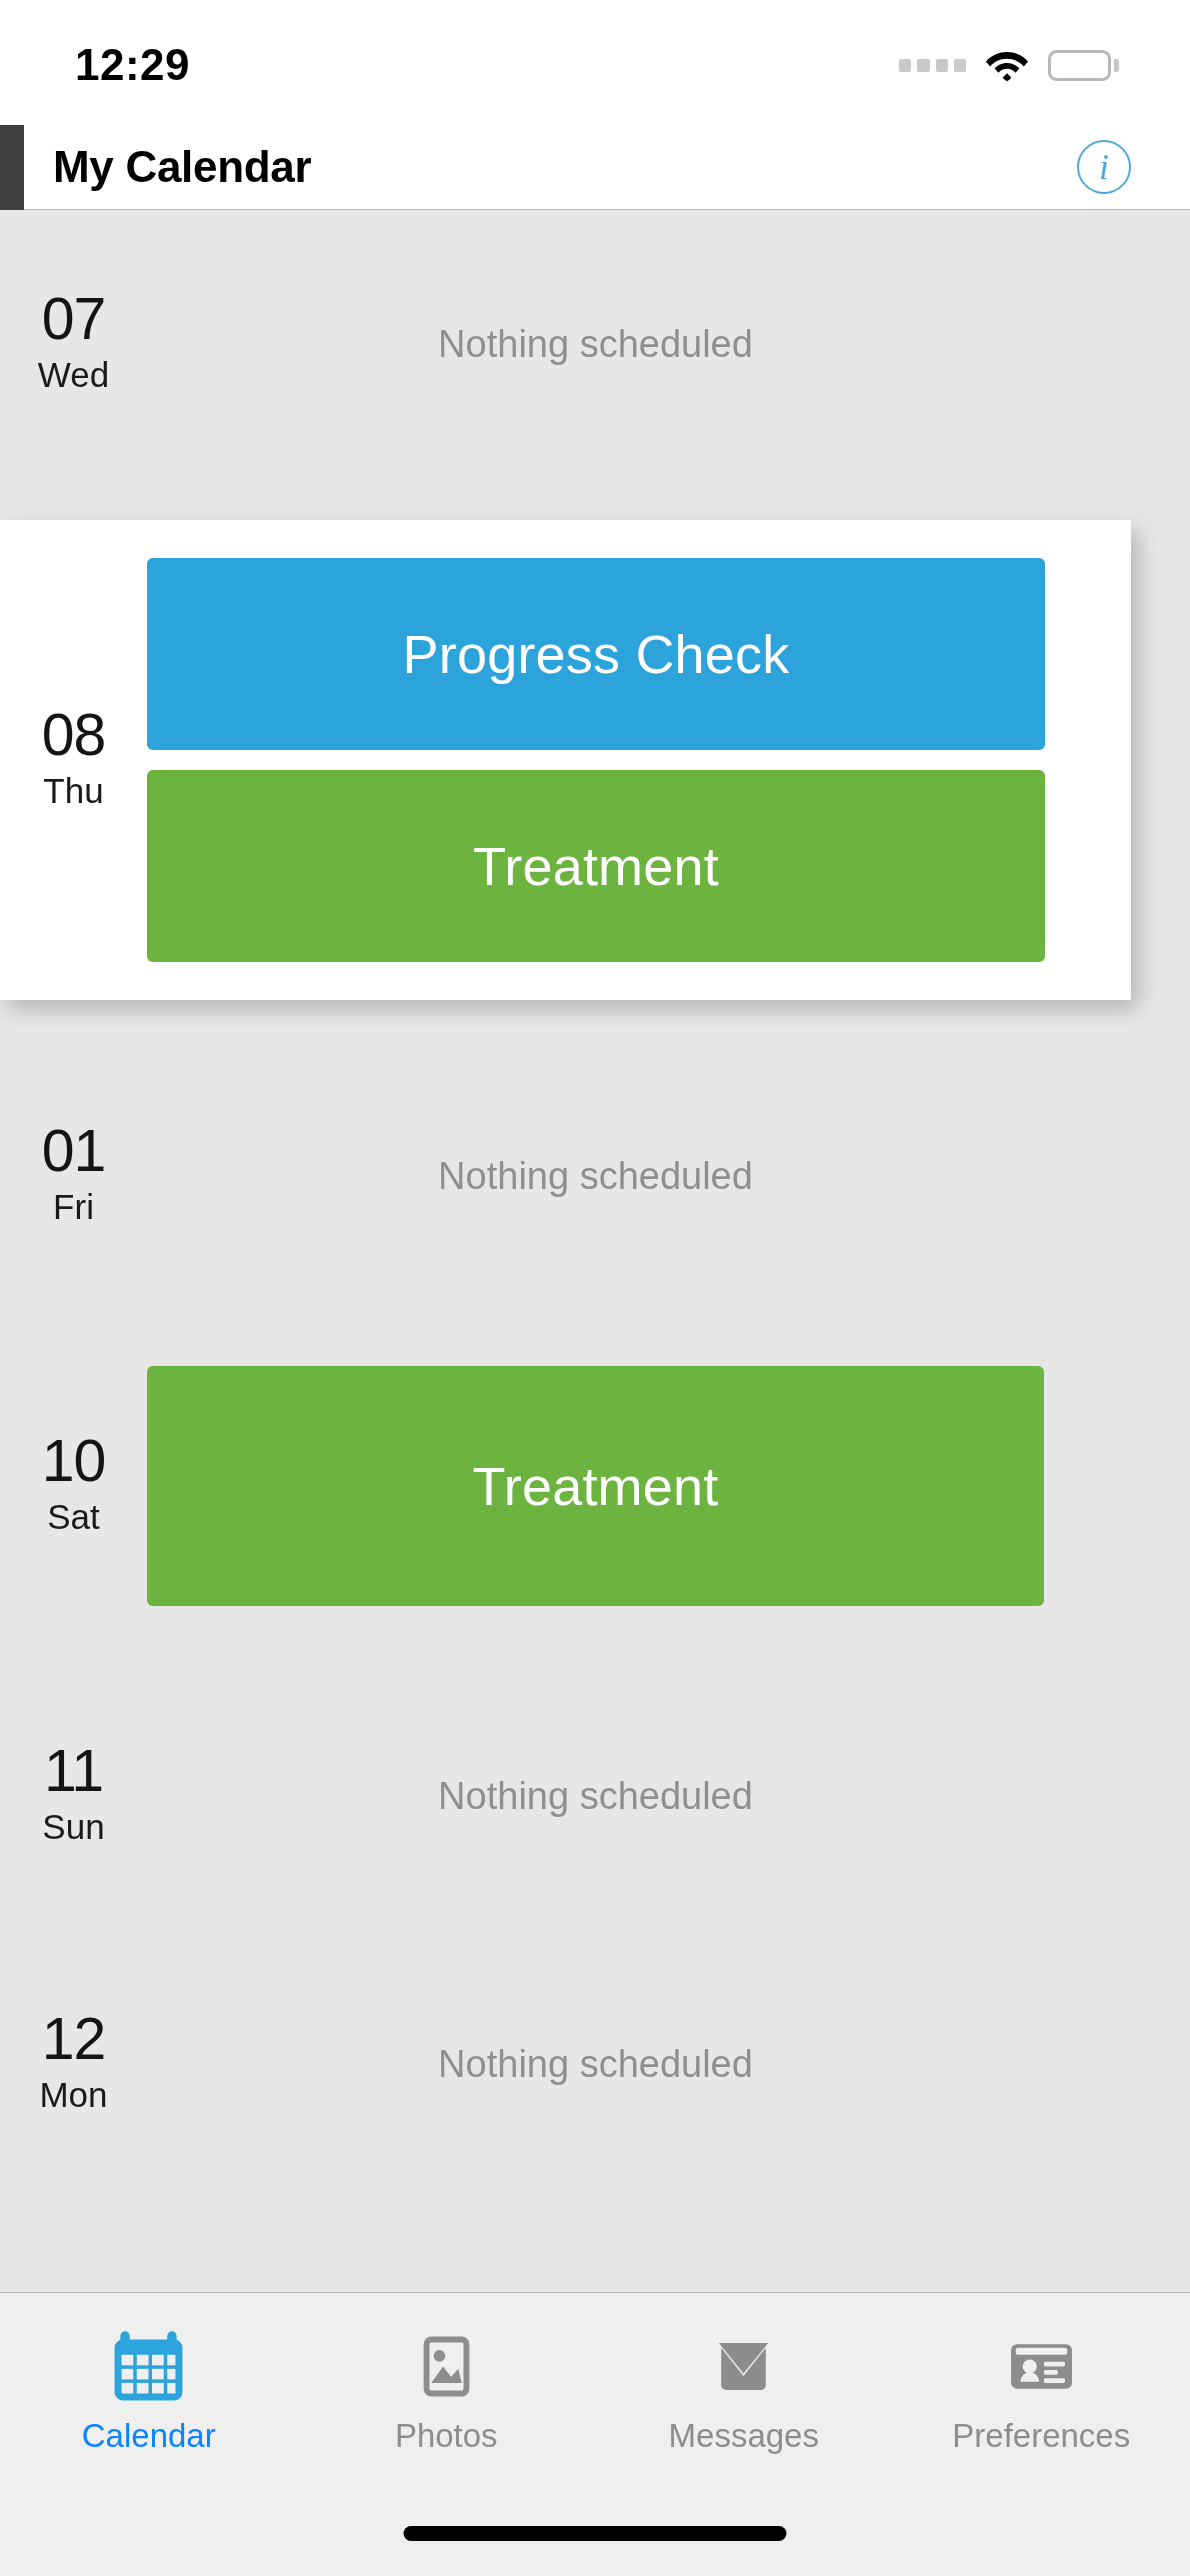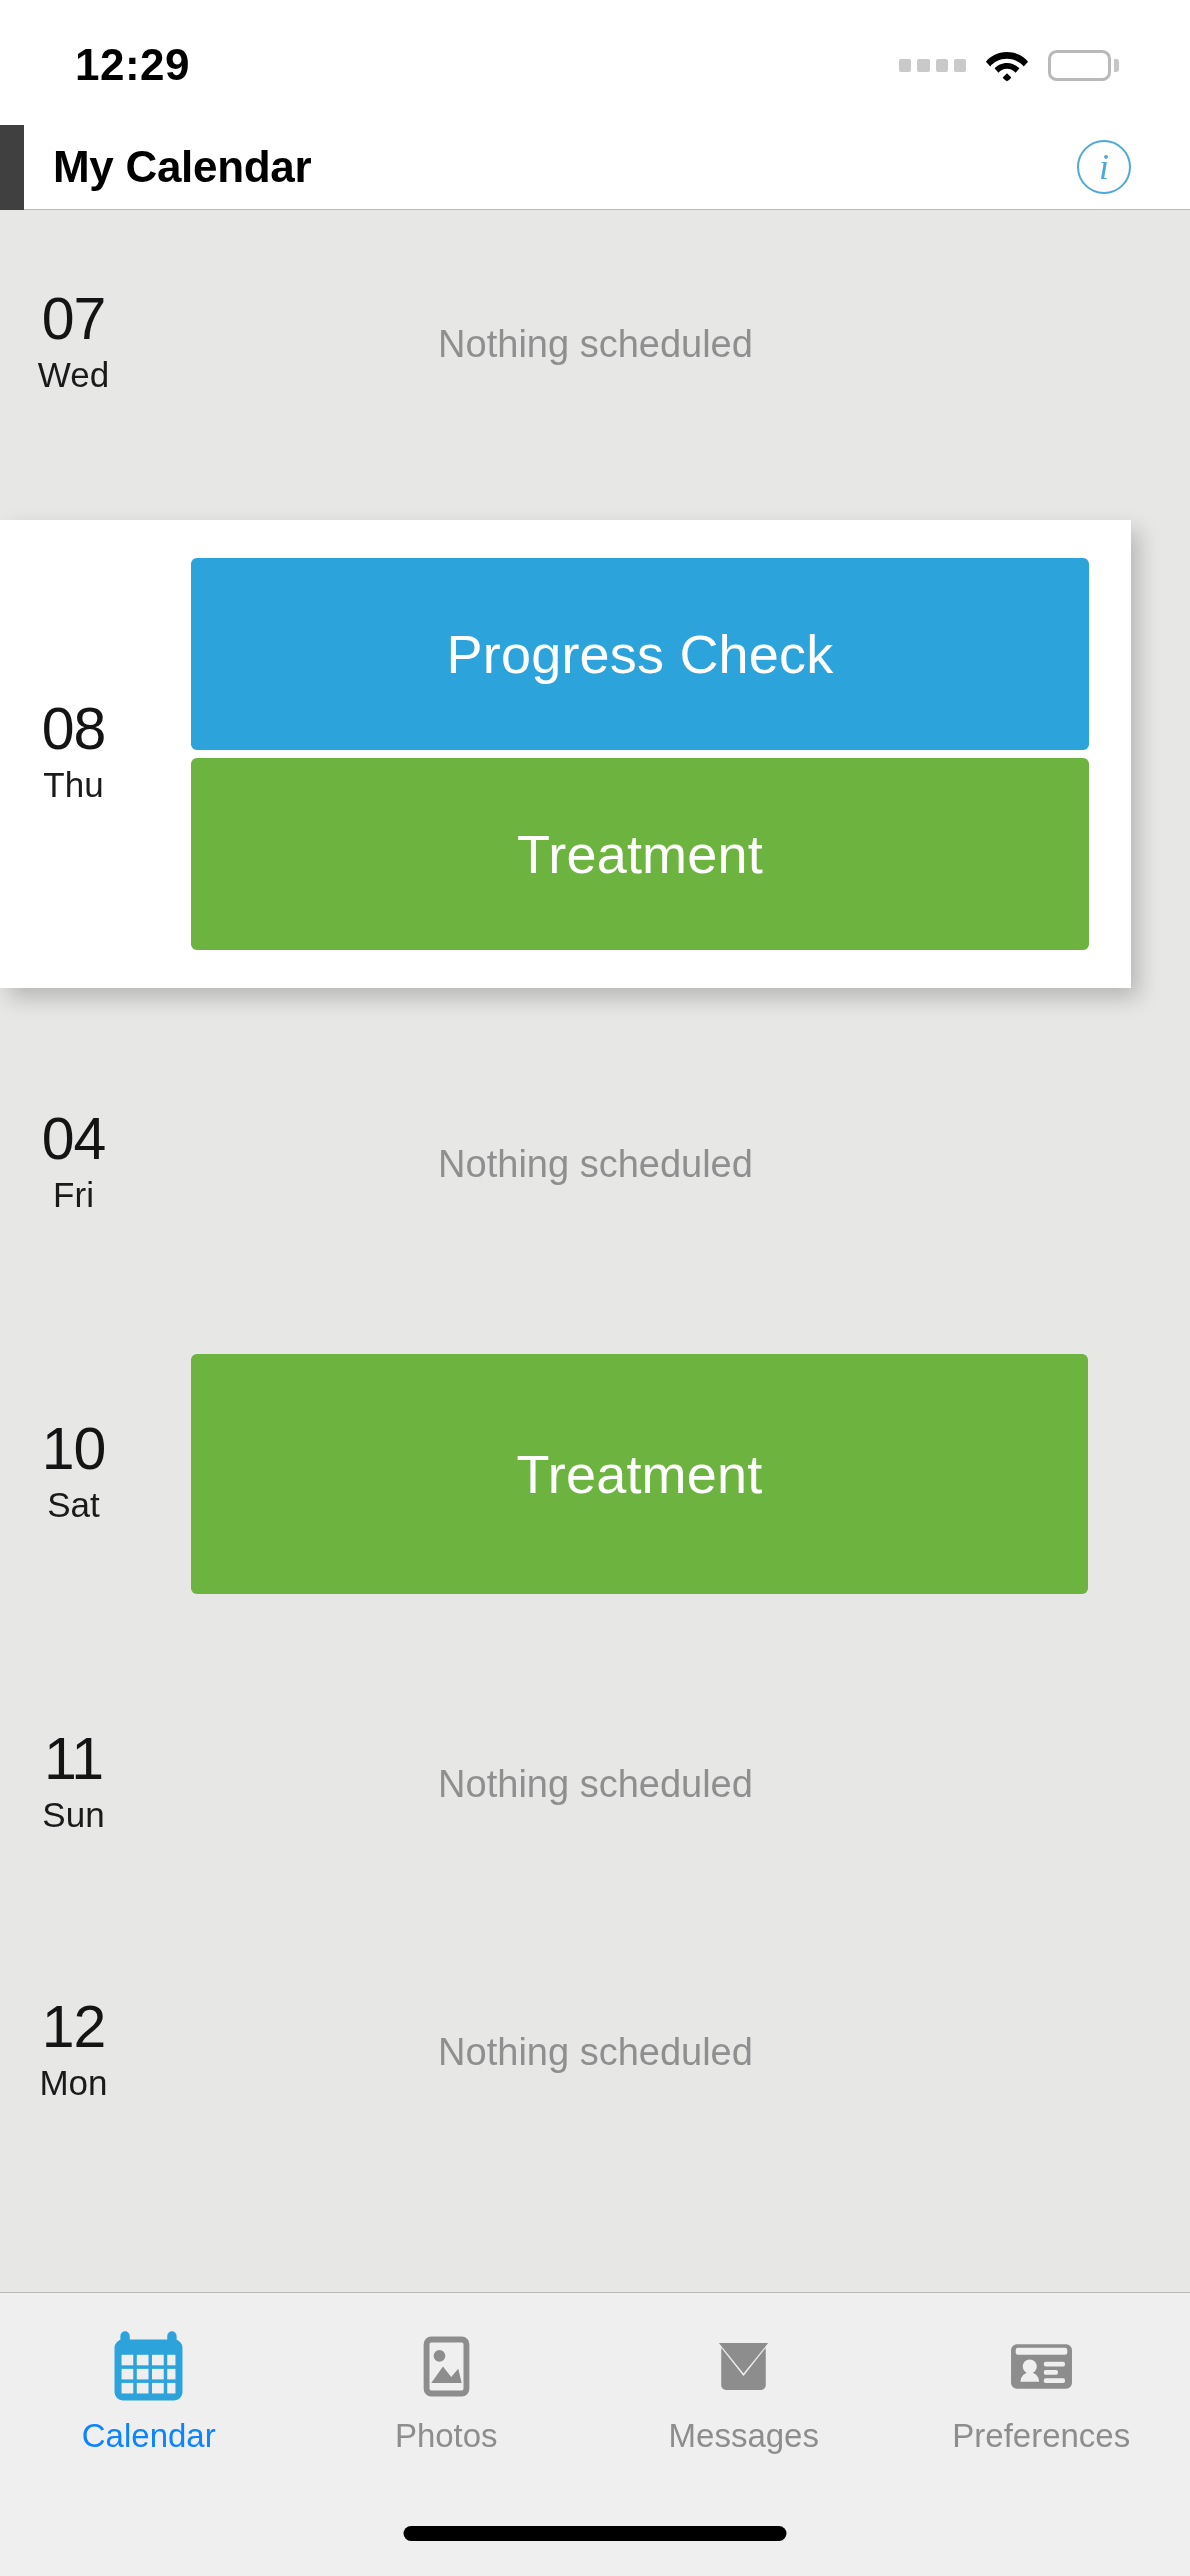--- a/index.html
+++ b/index.html
@@ -148,23 +148,22 @@
     border-radius:5.8px;
     color:#ffffff;
     display:flex; align-items:center; justify-content:center;
     font-size:54px;
     letter-spacing:0.2px;
     cursor:pointer;
     width:100%;
   }
   .events-wrap {
     display:flex; flex-direction:column;
-    gap:8px;
+    gap:20px;
     width:100%;
-    margin-left:44px;
   }
 
   
   .tab-bar {
     flex:0 0 auto;
     height:284px;
     background:#efefef;
     border-top:1.9px solid #b9b9b9;
     display:flex;
     align-items:flex-start;
@@ -250,21 +249,21 @@
               </div>
               <div class="event" style="background: rgb(109, 179, 63); height: 192px;">
                 <span>Treatment</span>
               </div>
             </div>
           </div>
         </div>
       </div>
       <div class="day-row row-plain" style="height: 268px;">
         <div class="day-col">
-          <div class="day-num">04</div>
+          <div class="day-num">01</div>
           <div class="day-dow">Fri</div>
         </div>
         <div class="day-content">
           <div class="empty-text">Nothing scheduled</div>
         </div>
       </div>
       <div class="day-row row-plain" style="padding: 56px 0px;">
         <div class="day-col">
           <div class="day-num">10</div>
           <div class="day-dow">Sat</div>

